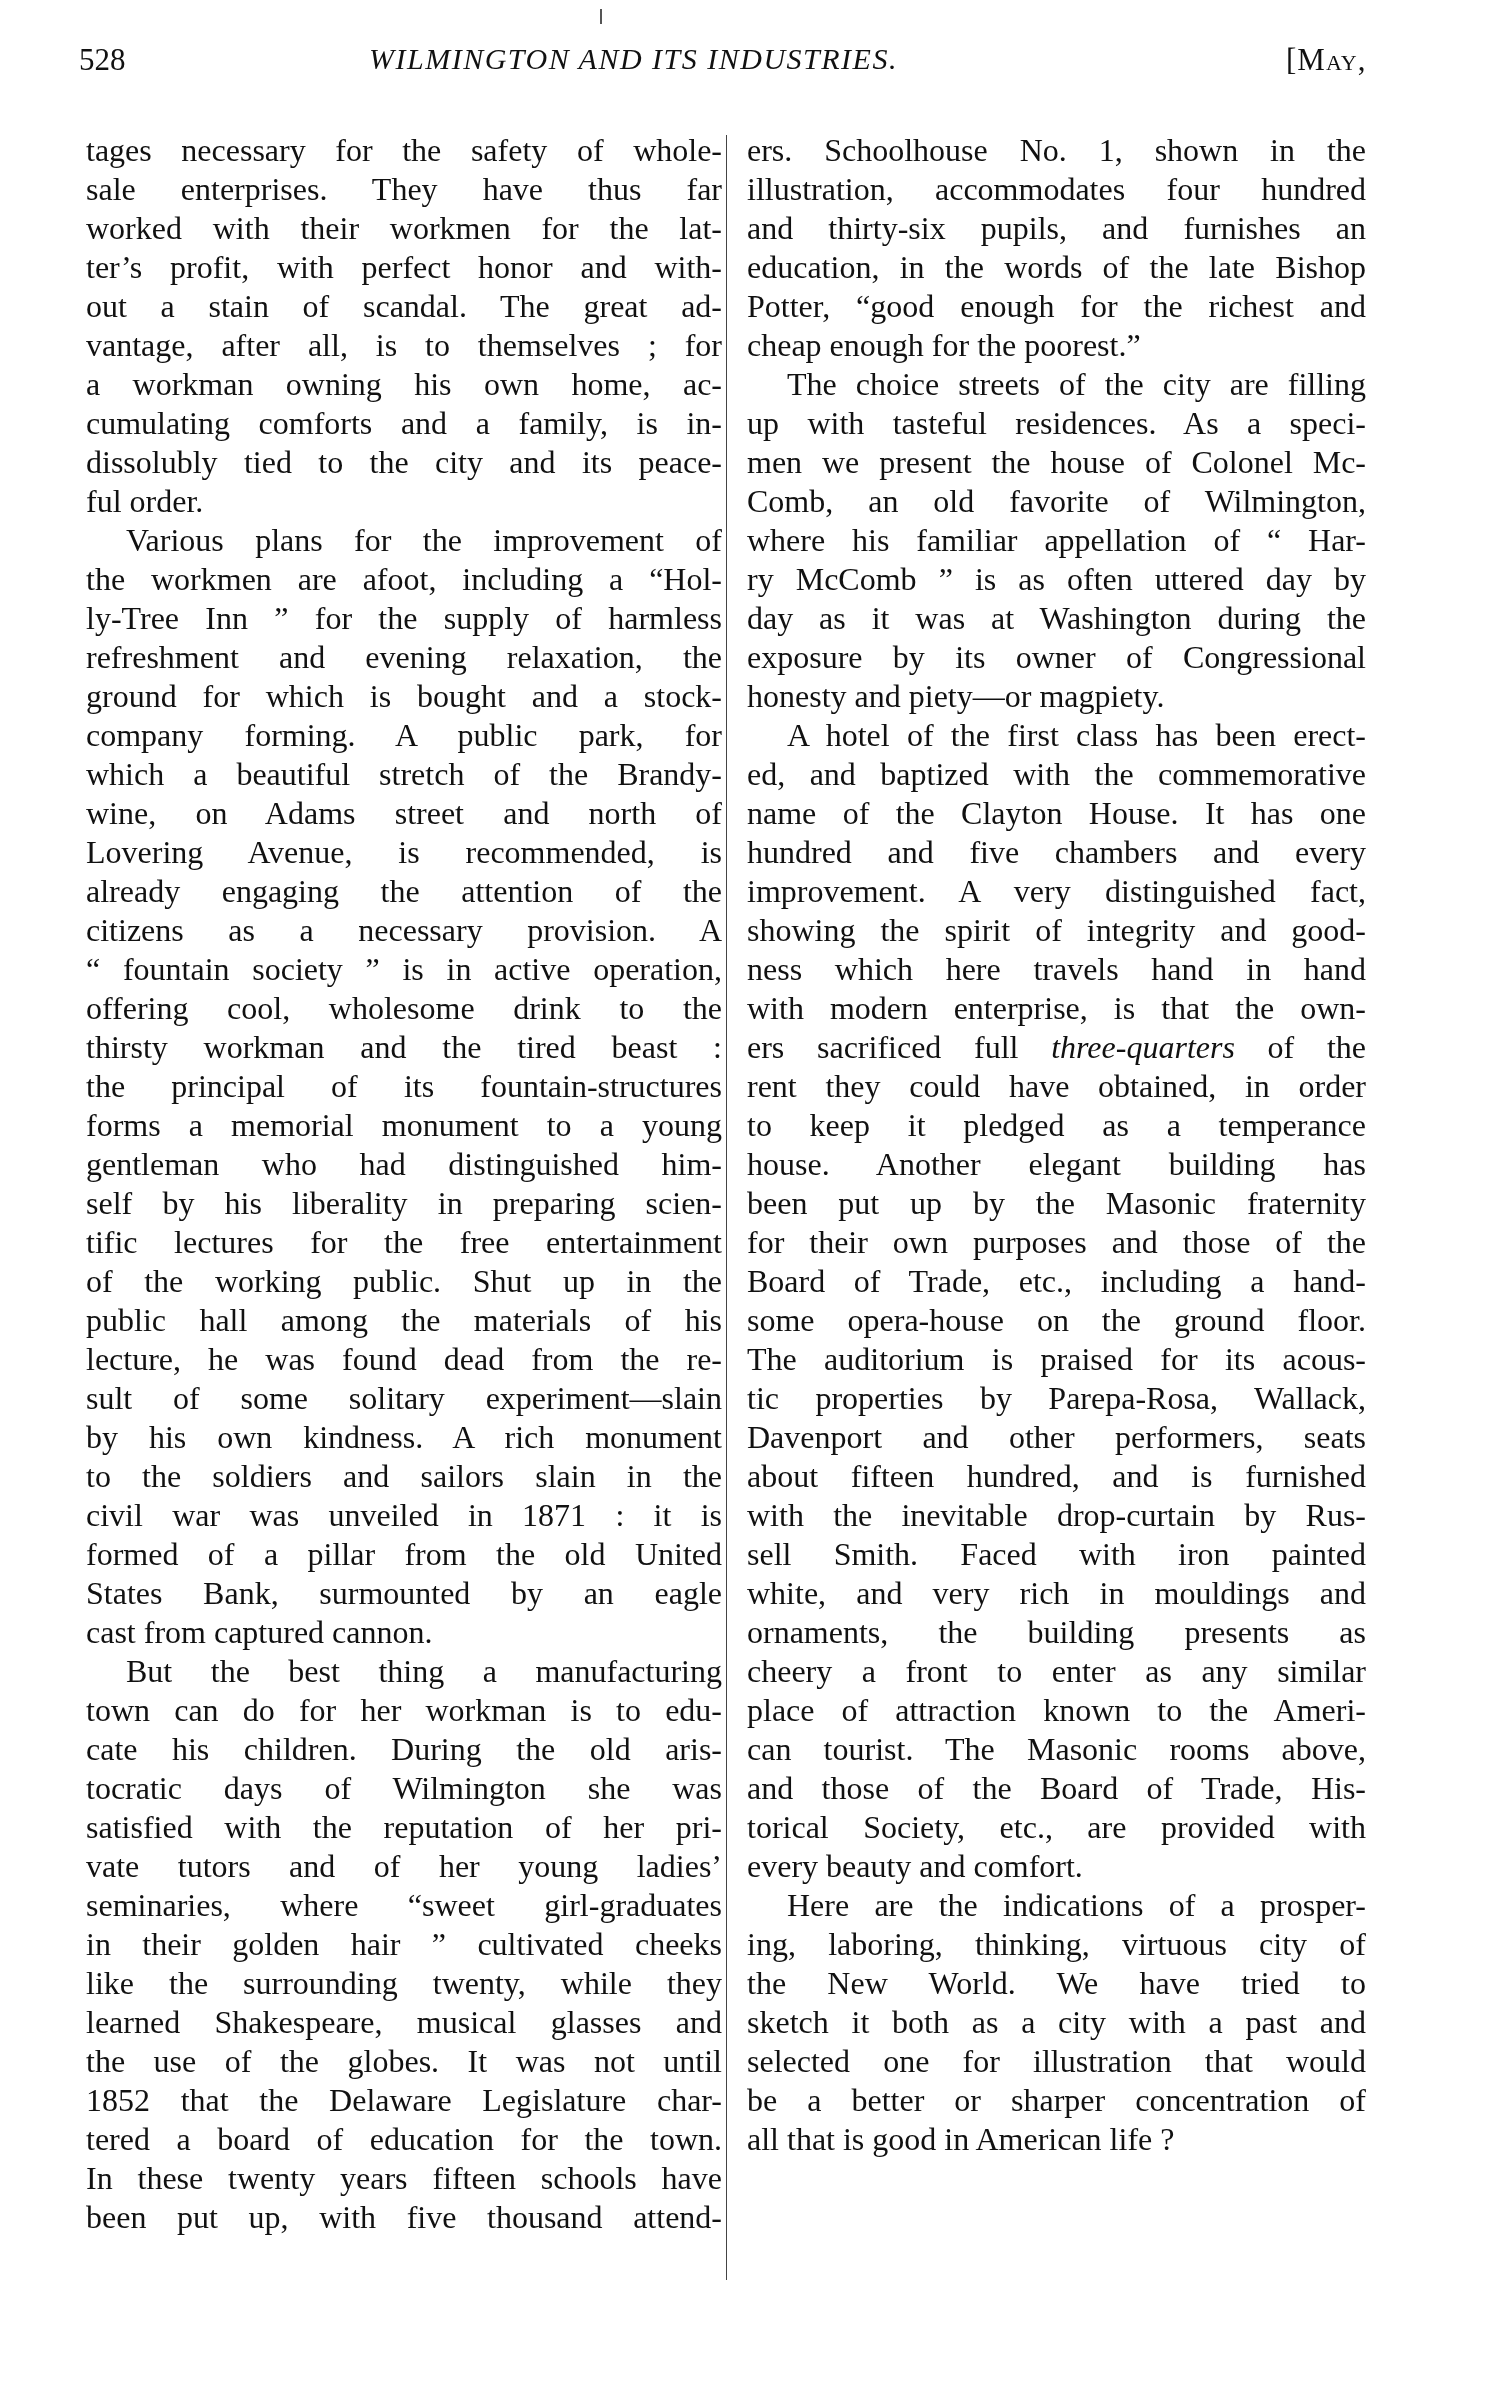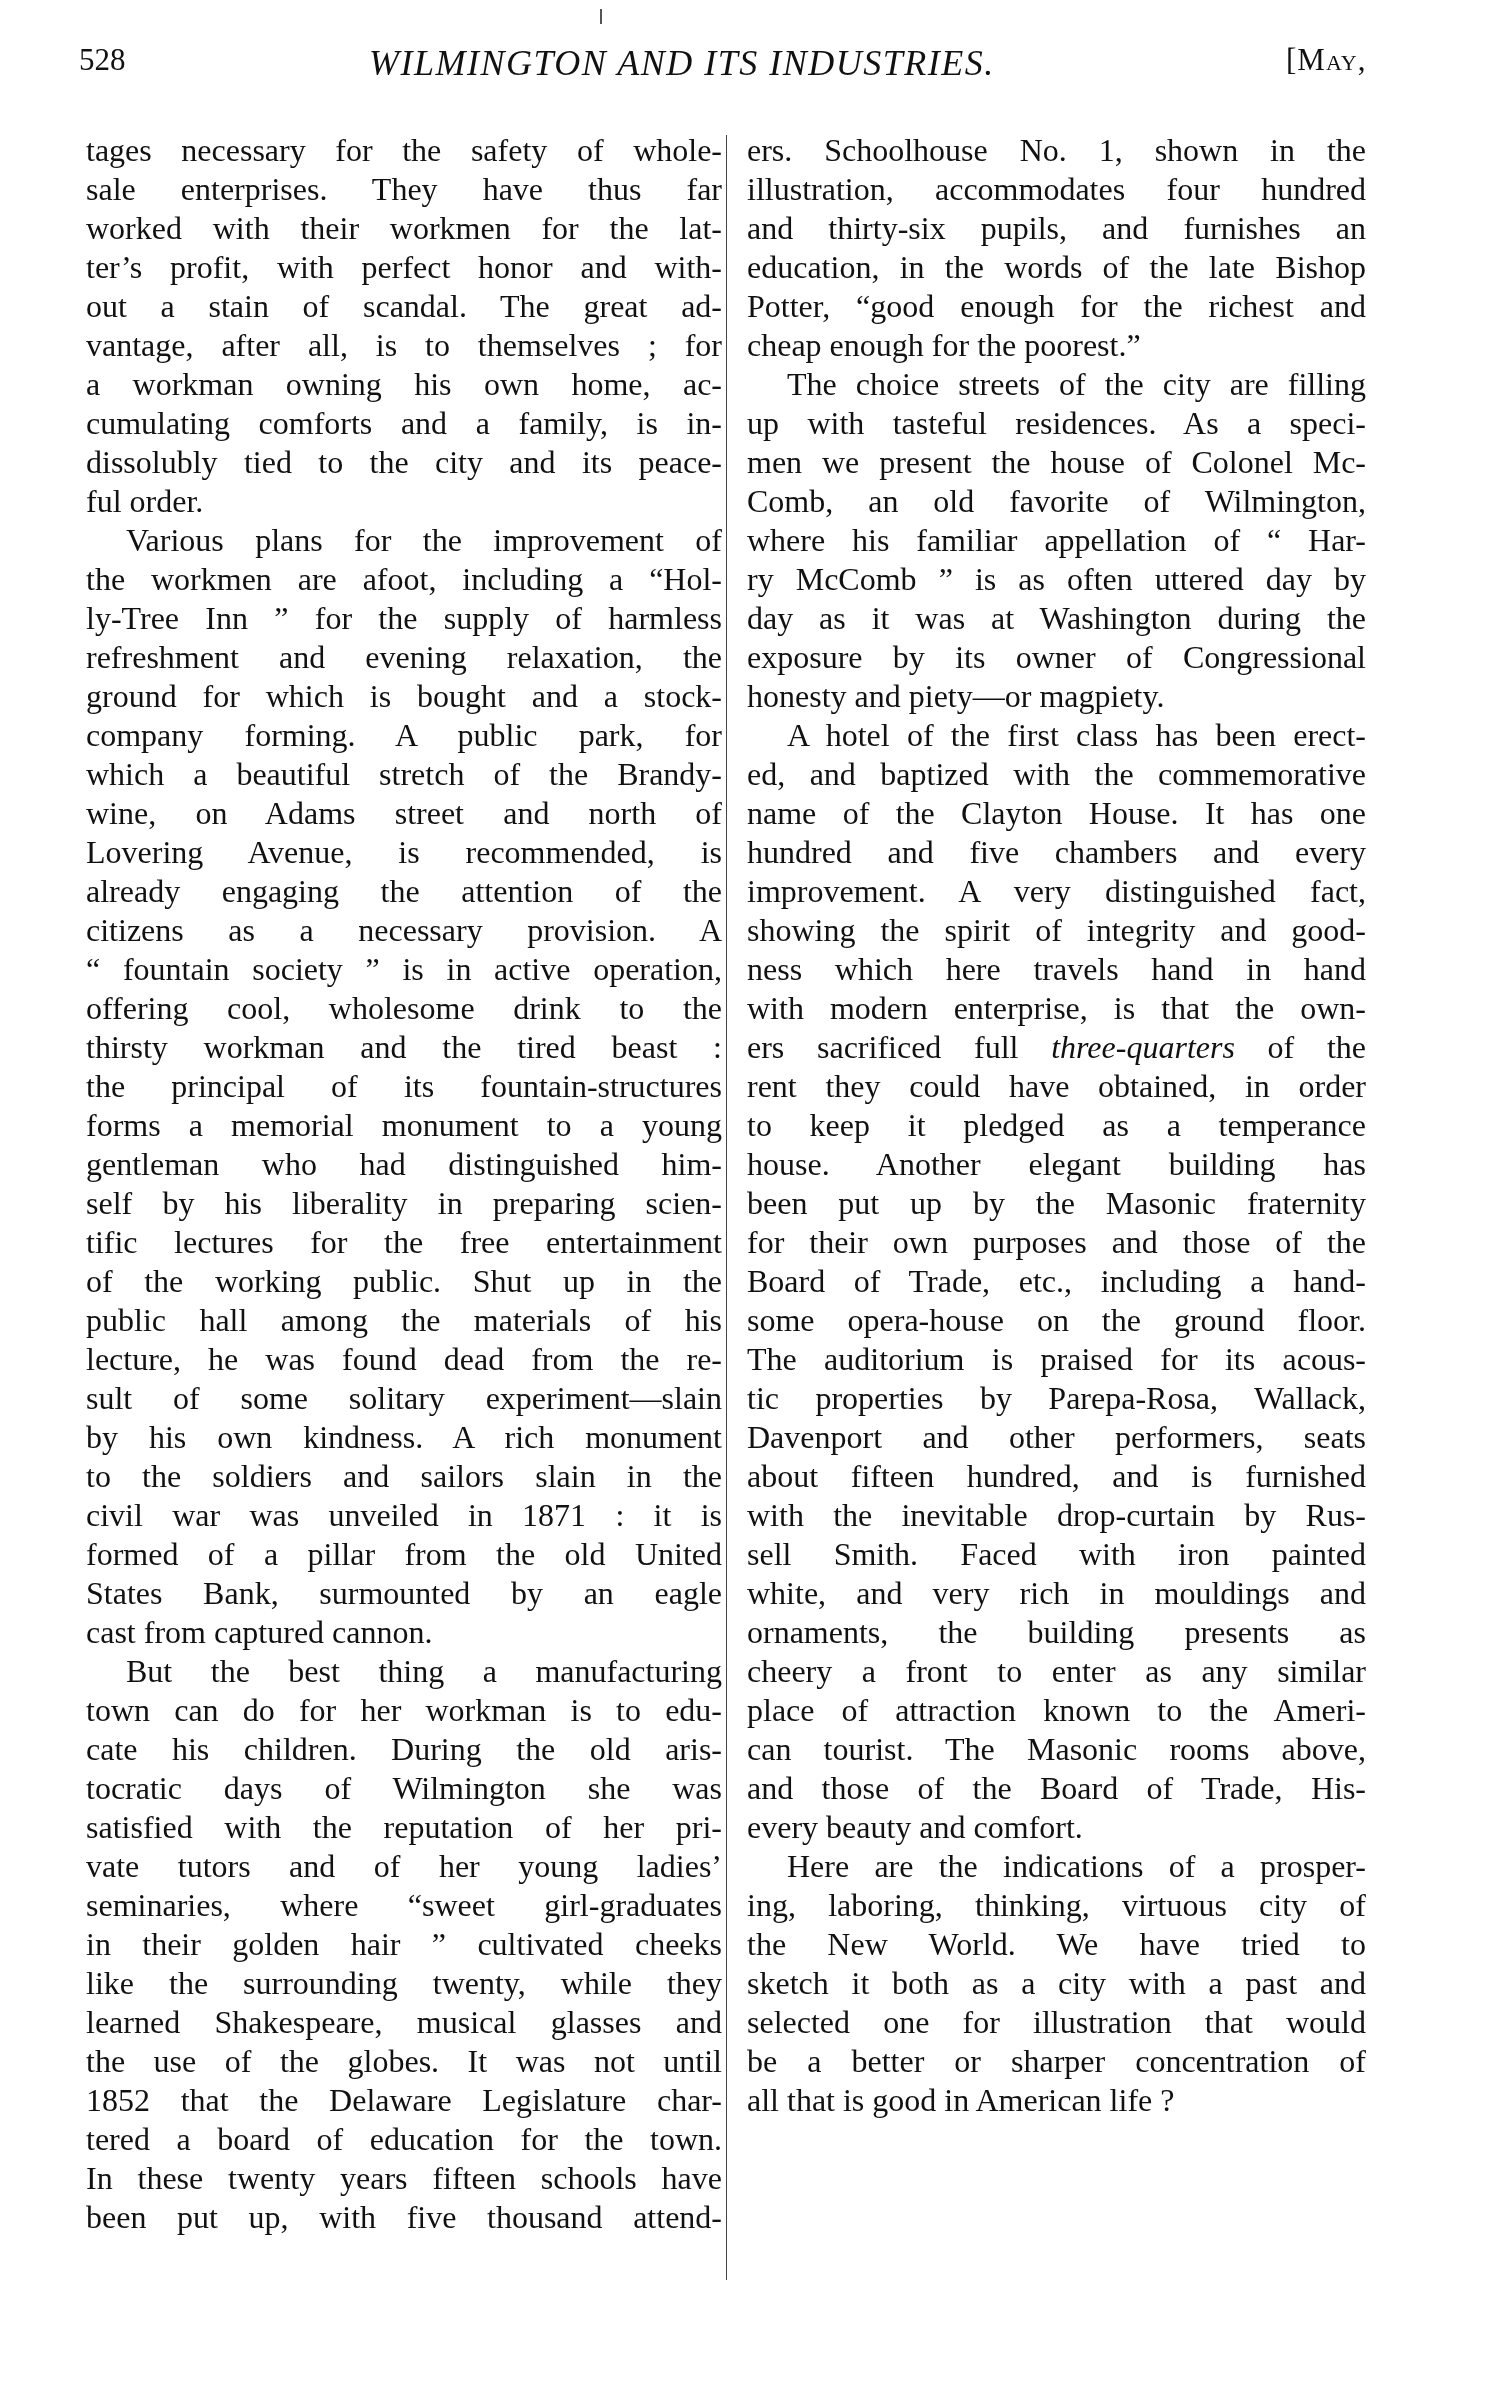--- a/index.html
+++ b/index.html
@@ -1,20 +1,20 @@
 <!DOCTYPE html>
 <html style="font-size:8px"><head>
 <meta charset="utf-8">
 <style>
   html, body { margin: 0; padding: 0; background: #ffffff; }
   body { width: 1508px; height: 2401px; position: relative; overflow: hidden; }
   .page { position: absolute; left: 0; top: 0; width: 1508px; height: 2401px; background: #fff; color: #111; font-family: "Liberation Serif", "DejaVu Serif", serif; }
   .header { position: absolute; top: 42px; left: 0; width: 1263px; height: 50px; font-size: 31px; }
   .page-number { position: absolute; left: 79px; top: 0; }
-  .running-title { position: absolute; left: 369px; top: 0; font-style: italic; letter-spacing: 1.5px; font-size: 36px; }
+  .running-title { position: absolute; left: 369px; top: 0; font-style: italic; letter-spacing: 1.5px; font-size: 30px; }
   .month { position: absolute; left: 1286px; top: 0; font-variant: small-caps; letter-spacing: 1px; }
   .col { position: absolute; top: 131px; }
   .col-left { left: 54px; width: 636px; margin-left: 32px; }
   .col-right { left: 747px; width: 619px; }
   .line { display: block; height: 39px; line-height: 39px; font-size: 32px; white-space: nowrap; text-align: justify; text-align-last: justify; overflow: visible; }
   .line.last { text-align-last: left; }
   .line.indent { padding-left: 40px; }
   .line em { }
   .rule { position: absolute; left: 726px; top: 135px; width: 1px; height: 2145px; background: #444; }
   .speck { position: absolute; width: 1.5px; height: 15px; background: #555; left: 600px; top: 9px; }
@@ -125,20 +125,21 @@
       <span class="line">Davenport and other performers, seats</span>
       <span class="line">about fifteen hundred, and is furnished</span>
       <span class="line">with the inevitable drop-curtain by Rus-</span>
       <span class="line">sell Smith.  Faced with iron painted</span>
       <span class="line">white, and very rich in mouldings and</span>
       <span class="line">ornaments, the building presents as</span>
       <span class="line">cheery a front to enter as any similar</span>
       <span class="line">place of attraction known to the Ameri-</span>
       <span class="line">can tourist.  The Masonic rooms above,</span>
       <span class="line">and those of the Board of Trade, His-</span>
+      <span class="line">torical Society, etc., are provided with</span>
       <span class="line last">every beauty and comfort.</span>
       <span class="line indent">Here are the indications of a prosper-</span>
       <span class="line">ing, laboring, thinking, virtuous city of</span>
       <span class="line">the New World.  We have tried to</span>
       <span class="line">sketch it both as a city with a past and</span>
       <span class="line">selected one for illustration that would</span>
       <span class="line">be a better or sharper concentration of</span>
       <span class="line last">all that is good in American life ?</span>
     </div>
 </div>

